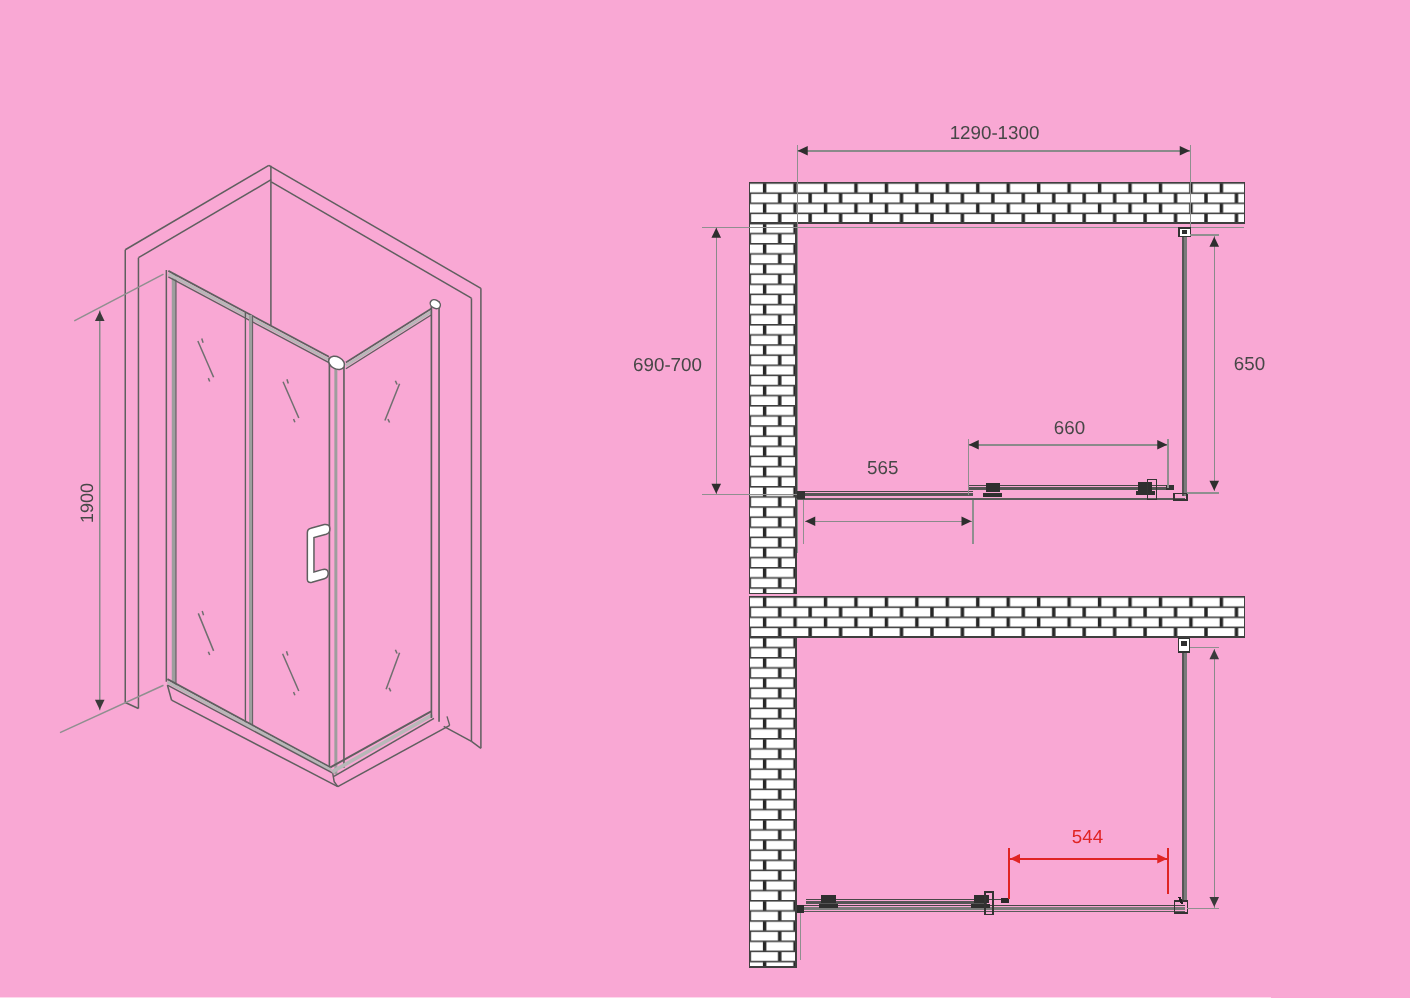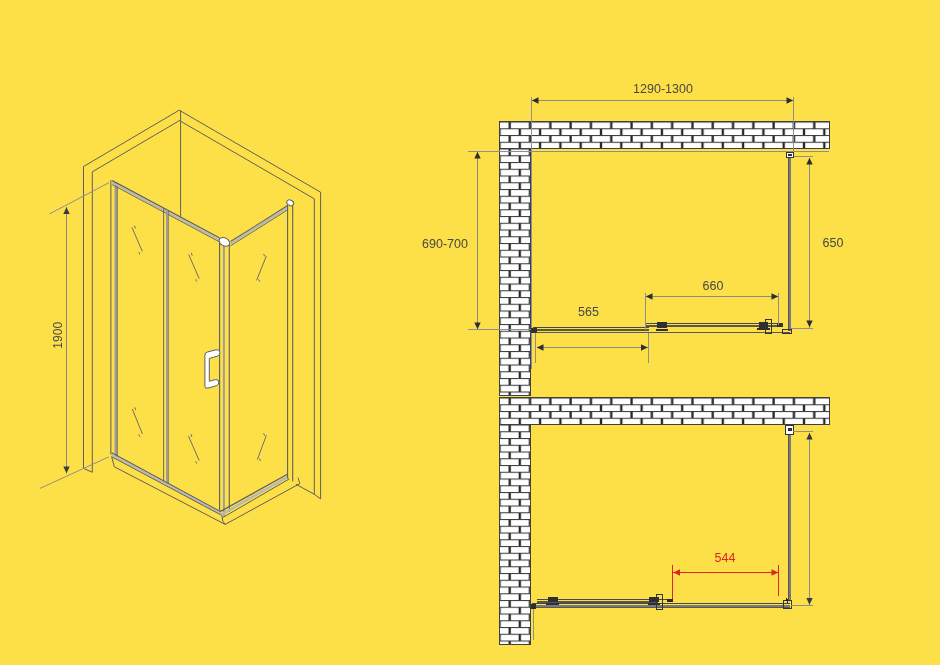--- a/index.html
+++ b/index.html
@@ -1,16 +1,16 @@
 <!DOCTYPE html>
 <html><head>
 <meta charset="utf-8">
 <style>
 html,body{margin:0;padding:0;background:#ffffff;}
-#page{position:relative;width:940px;height:665px;background:#fde047;overflow:hidden;
+#page{position:relative;width:940px;height:665px;background:#f9a8d4;overflow:hidden;
 font-family:"Liberation Sans", sans-serif;}
 svg{position:absolute;left:0;top:0;}
 text{font-family:"Liberation Sans", sans-serif;}
 </style>
 </head>
 <body>
 <div id="page">
 <svg width="940" height="665" viewBox="0 0 940 665">
 <defs>
 

